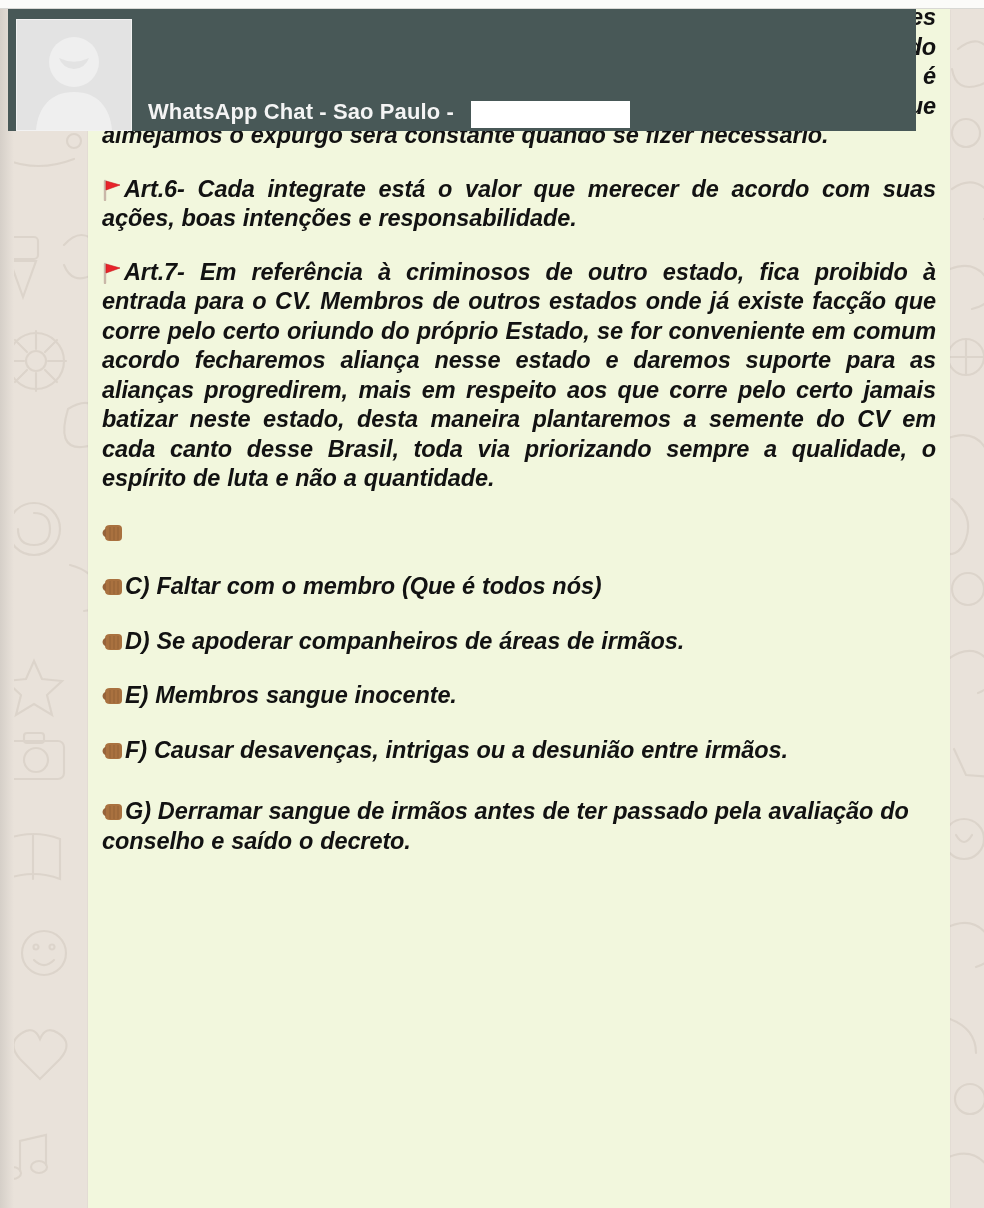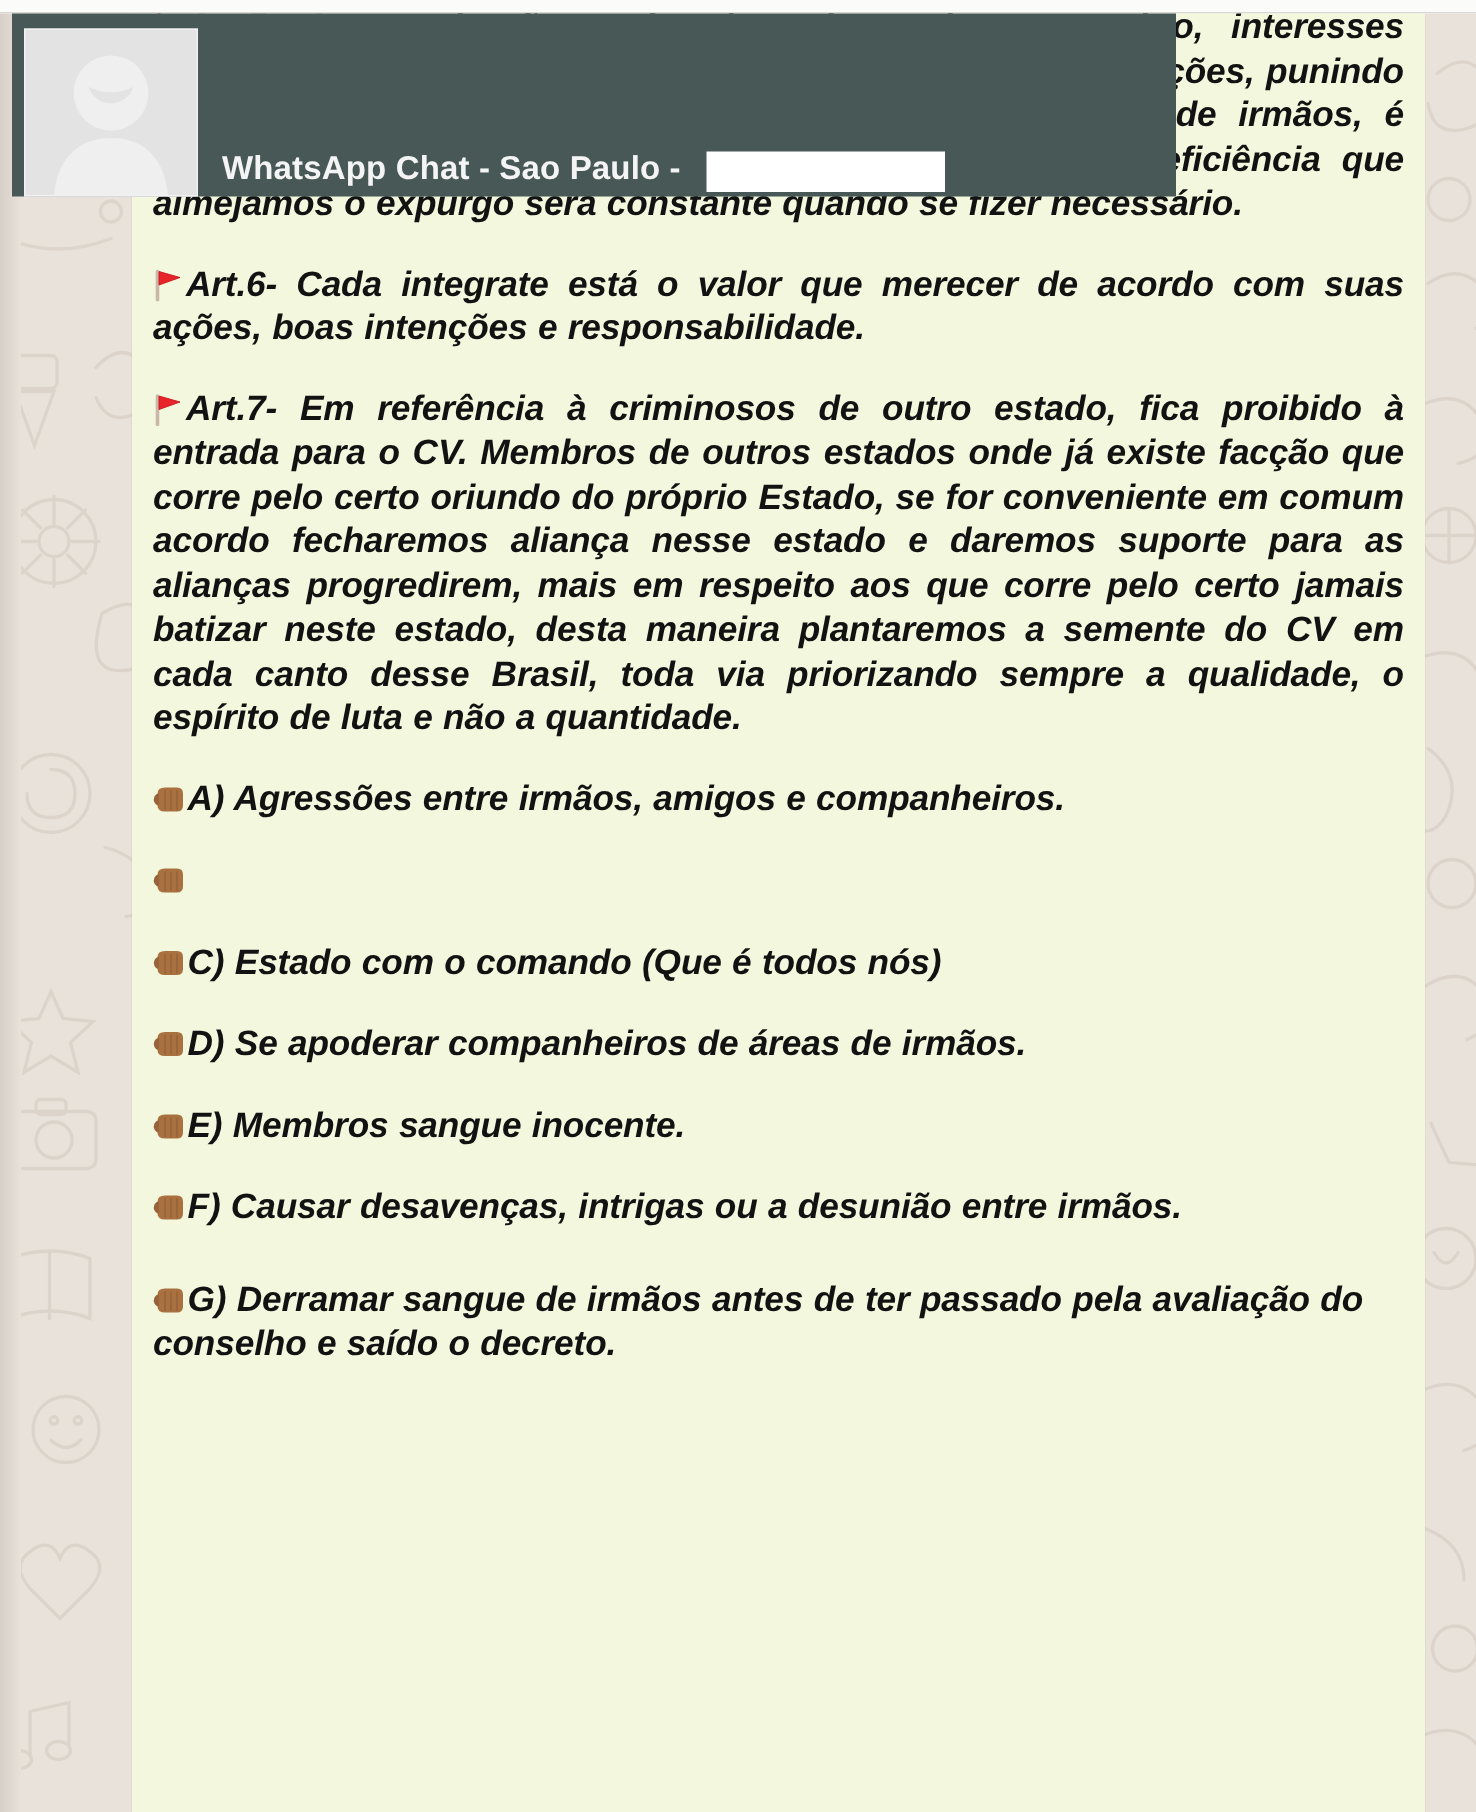--- a/index.html
+++ b/index.html
@@ -120,21 +120,21 @@
     vertical-align: -3px;
     margin-right: 1px;
   }
   .fist-icon svg { display: block; }
 
   
   .header {
     position: absolute;
     top: 9px;
     left: 8px;
-    width: 776px;
+    width: 908px;
     height: 122px;
     background: #485857;
     z-index: 10;
   }
   .header-avatar {
     position: absolute;
     left: 8px;
     top: 10px;
     width: 116px;
     height: 112px;
@@ -271,31 +271,26 @@
             </svg></span><span>Art.6- Cada integrate está o valor que merecer de acordo com suas ações, boas intenções e responsabilidade.</span></p>
         <p class="msg-p"><span class="flag-icon"><svg width="20" height="22" viewBox="0 0 20 22" xmlns="http://www.w3.org/2000/svg">
               <path d="M3 2 L3 21" stroke="#c9b7a8" stroke-width="2.4" stroke-linecap="round" fill="none"></path>
               <path d="M4 2 L18 6 L4 11 Z" fill="#e8242a"></path>
               <path d="M4 2 L18 6 L4 11 Z" fill="none" stroke="#c8171d" stroke-width="0.6"></path>
             </svg></span><span>Art.7- Em referência à criminosos de outro estado, fica proibido à entrada para o CV. Membros de outros estados onde já existe facção que corre pelo certo oriundo do próprio Estado, se for conveniente em comum acordo fecharemos aliança nesse estado e daremos suporte para as alianças progredirem, mais em respeito aos que corre pelo certo jamais batizar neste estado, desta maneira plantaremos a semente do CV em cada canto desse Brasil, toda via priorizando sempre a qualidade, o espírito de luta e não a quantidade.</span></p>
         <p class="msg-p list-item"><span class="fist-icon"><svg width="22" height="21" viewBox="0 0 22 21" xmlns="http://www.w3.org/2000/svg">
               <path d="M3 7 q0 -4 5 -4 l8 0 q4 0 4 4 l0 8 q0 4 -4 4 l-8 0 q-5 0 -5 -4 z" fill="#a9713f"></path>
               <path d="M1 9 q-1 2 0 4 q1 2 3 2 l0 -8 q-2 0 -3 2 z" fill="#96633a"></path>
               <path d="M8 5 L8 18 M12 5 L12 18 M16 5 L16 18" stroke="#8d5c34" stroke-width="0.9" fill="none" opacity="0.8"></path>
-            </svg></span><span>A) Agressões entre irmãos, amigos e companheiros.</span></p>
-        <p class="msg-p list-item"><span class="fist-icon"><svg width="22" height="21" viewBox="0 0 22 21" xmlns="http://www.w3.org/2000/svg">
-              <path d="M3 7 q0 -4 5 -4 l8 0 q4 0 4 4 l0 8 q0 4 -4 4 l-8 0 q-5 0 -5 -4 z" fill="#a9713f"></path>
-              <path d="M1 9 q-1 2 0 4 q1 2 3 2 l0 -8 q-2 0 -3 2 z" fill="#96633a"></path>
-              <path d="M8 5 L8 18 M12 5 L12 18 M16 5 L16 18" stroke="#8d5c34" stroke-width="0.9" fill="none" opacity="0.8"></path>
             </svg></span></p>
         <p class="msg-p list-item"><span class="fist-icon"><svg width="22" height="21" viewBox="0 0 22 21" xmlns="http://www.w3.org/2000/svg">
               <path d="M3 7 q0 -4 5 -4 l8 0 q4 0 4 4 l0 8 q0 4 -4 4 l-8 0 q-5 0 -5 -4 z" fill="#a9713f"></path>
               <path d="M1 9 q-1 2 0 4 q1 2 3 2 l0 -8 q-2 0 -3 2 z" fill="#96633a"></path>
               <path d="M8 5 L8 18 M12 5 L12 18 M16 5 L16 18" stroke="#8d5c34" stroke-width="0.9" fill="none" opacity="0.8"></path>
-            </svg></span><span>C) Estado com o comando (Que é todos nós)</span></p>
+            </svg></span><span>C) Faltar com o membro (Que é todos nós)</span></p>
         <p class="msg-p list-item"><span class="fist-icon"><svg width="22" height="21" viewBox="0 0 22 21" xmlns="http://www.w3.org/2000/svg">
               <path d="M3 7 q0 -4 5 -4 l8 0 q4 0 4 4 l0 8 q0 4 -4 4 l-8 0 q-5 0 -5 -4 z" fill="#a9713f"></path>
               <path d="M1 9 q-1 2 0 4 q1 2 3 2 l0 -8 q-2 0 -3 2 z" fill="#96633a"></path>
               <path d="M8 5 L8 18 M12 5 L12 18 M16 5 L16 18" stroke="#8d5c34" stroke-width="0.9" fill="none" opacity="0.8"></path>
             </svg></span><span>D) Se apoderar companheiros de áreas de irmãos.</span></p>
         <p class="msg-p list-item"><span class="fist-icon"><svg width="22" height="21" viewBox="0 0 22 21" xmlns="http://www.w3.org/2000/svg">
               <path d="M3 7 q0 -4 5 -4 l8 0 q4 0 4 4 l0 8 q0 4 -4 4 l-8 0 q-5 0 -5 -4 z" fill="#a9713f"></path>
               <path d="M1 9 q-1 2 0 4 q1 2 3 2 l0 -8 q-2 0 -3 2 z" fill="#96633a"></path>
               <path d="M8 5 L8 18 M12 5 L12 18 M16 5 L16 18" stroke="#8d5c34" stroke-width="0.9" fill="none" opacity="0.8"></path>
             </svg></span><span>E) Membros sangue inocente.</span></p>

